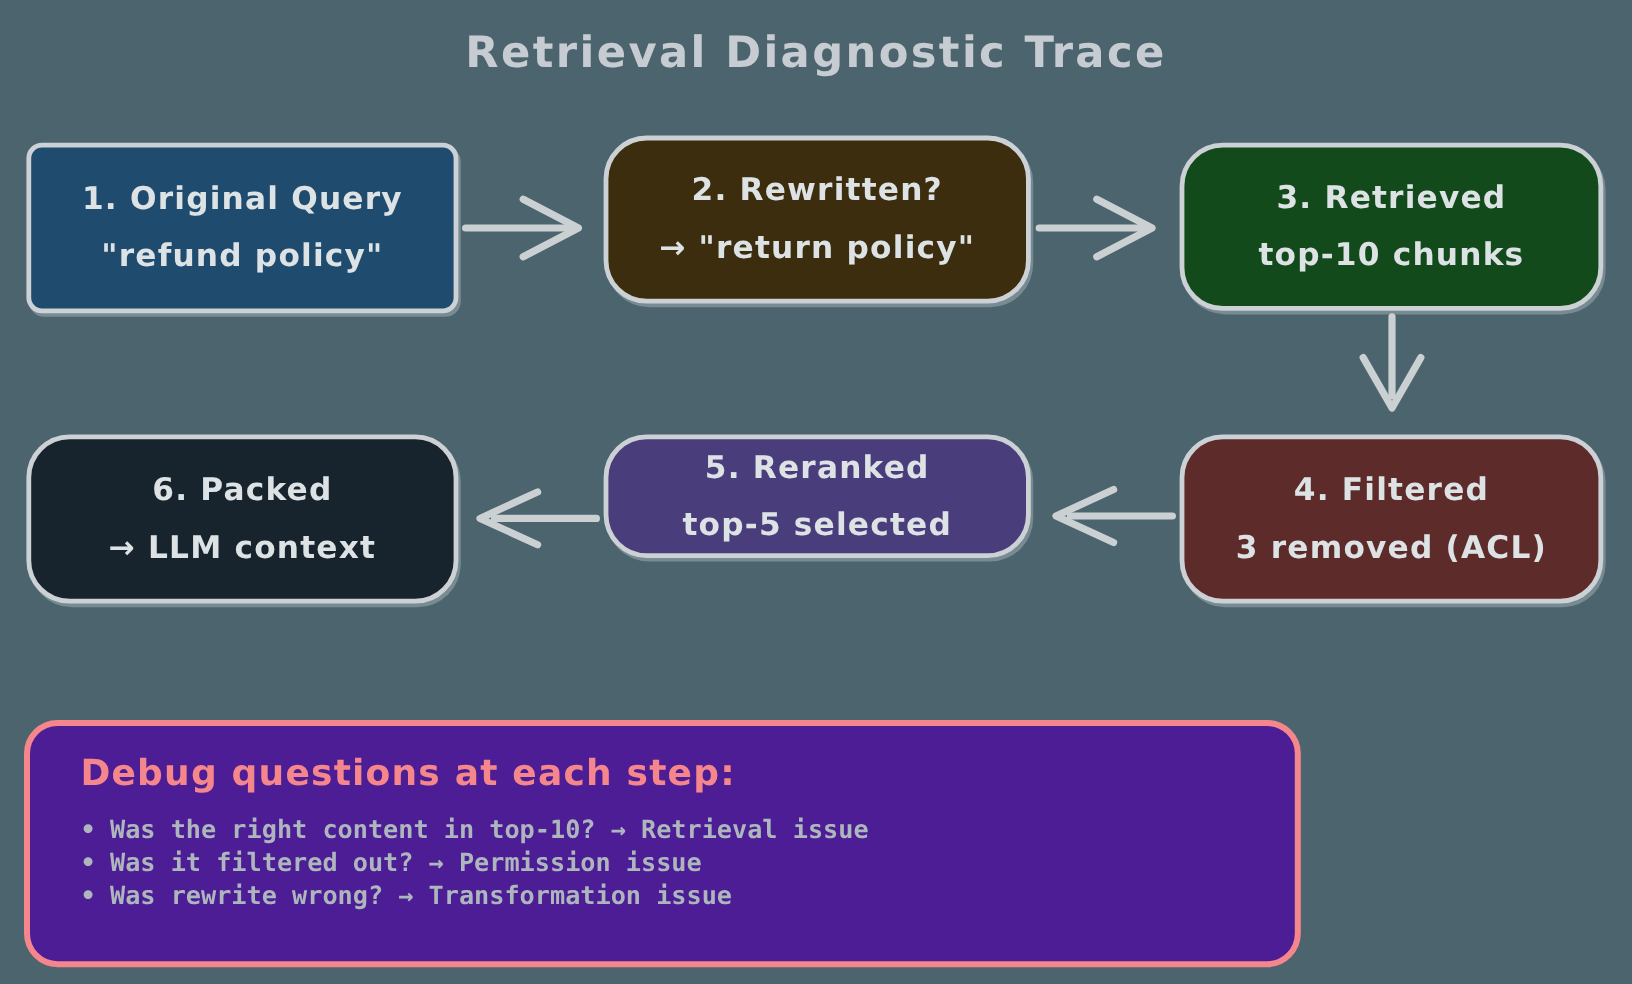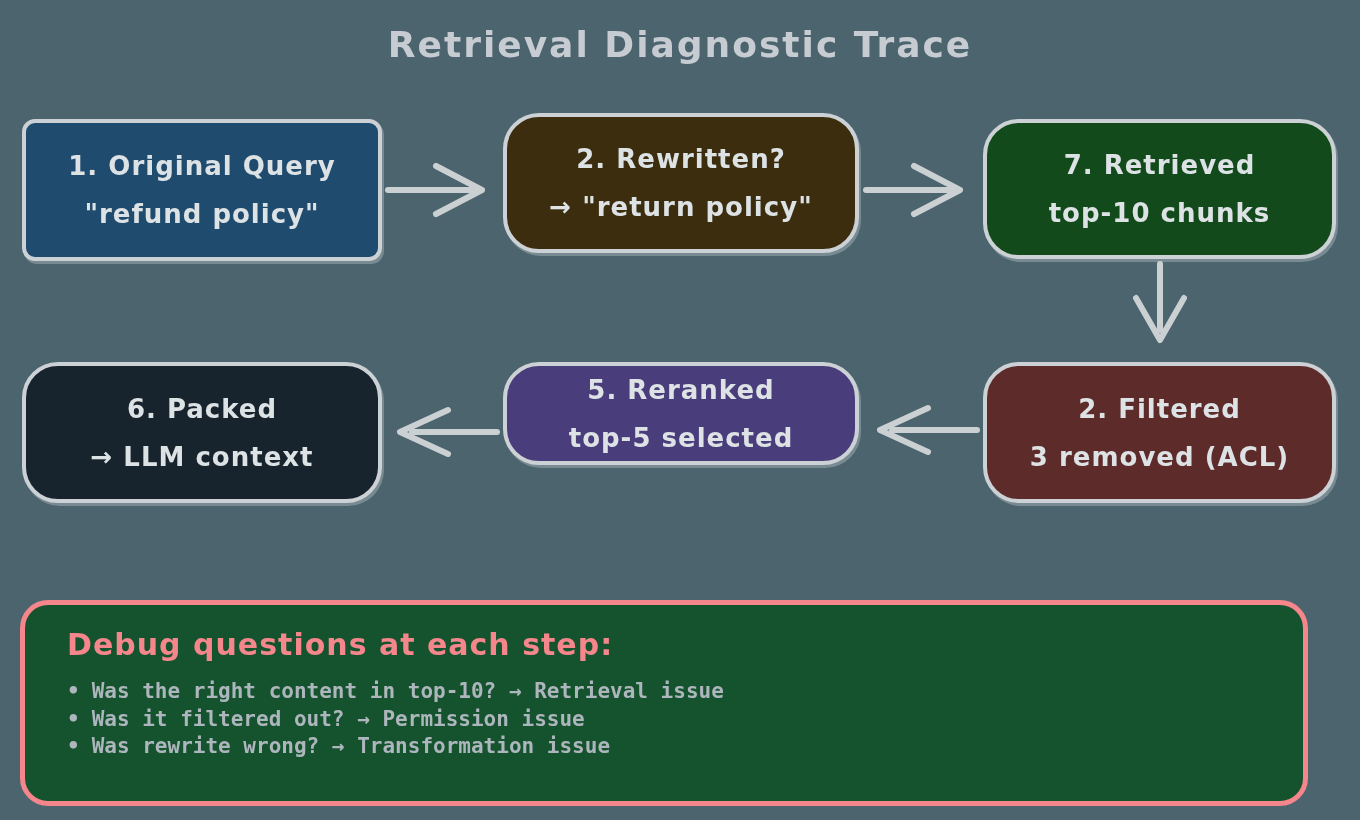--- a/index.html
+++ b/index.html
@@ -58,24 +58,24 @@
     stroke: #cbd0d3;
     stroke-width: 6;
     fill: none;
     stroke-linecap: round;
     stroke-linejoin: round;
   }
   .debug-panel {
     position: absolute;
     left: 20px;
     top: 600px;
-    width: 1288px;
+    width: 1064px;
     height: 206px;
     box-sizing: border-box;
-    background: #14532d;
+    background: #4c1d95;
     border: 5px solid #f4868c;
     border-radius: 28px;
     padding: 22px 0 0 42px;
   }
   .debug-title {
     font-size: 30px;
     font-weight: bold;
     letter-spacing: 1px;
     color: #f4868c;
     margin: 0 0 16px 0;
@@ -109,26 +109,26 @@
     <div>1. Original Query</div>
     <div>"refund policy"</div>
   </div>
 
   <div class="flow-node" id="node-2" style="background-color: rgb(59, 45, 13);">
     <div>2. Rewritten?</div>
     <div>→ "return policy"</div>
   </div>
 
   <div class="flow-node" id="node-3" style="background-color: rgb(18, 74, 27);">
-    <div>7. Retrieved</div>
+    <div>3. Retrieved</div>
     <div>top-10 chunks</div>
   </div>
 
   <div class="flow-node" id="node-4" style="background-color: rgb(94, 43, 43);">
-    <div>2. Filtered</div>
+    <div>4. Filtered</div>
     <div>3 removed (ACL)</div>
   </div>
 
   <div class="flow-node" id="node-5" style="background-color: rgb(74, 61, 124);">
     <div>5. Reranked</div>
     <div>top-5 selected</div>
   </div>
 
   <div class="flow-node" id="node-6" style="background-color: rgb(23, 35, 45);">
     <div>6. Packed</div>

